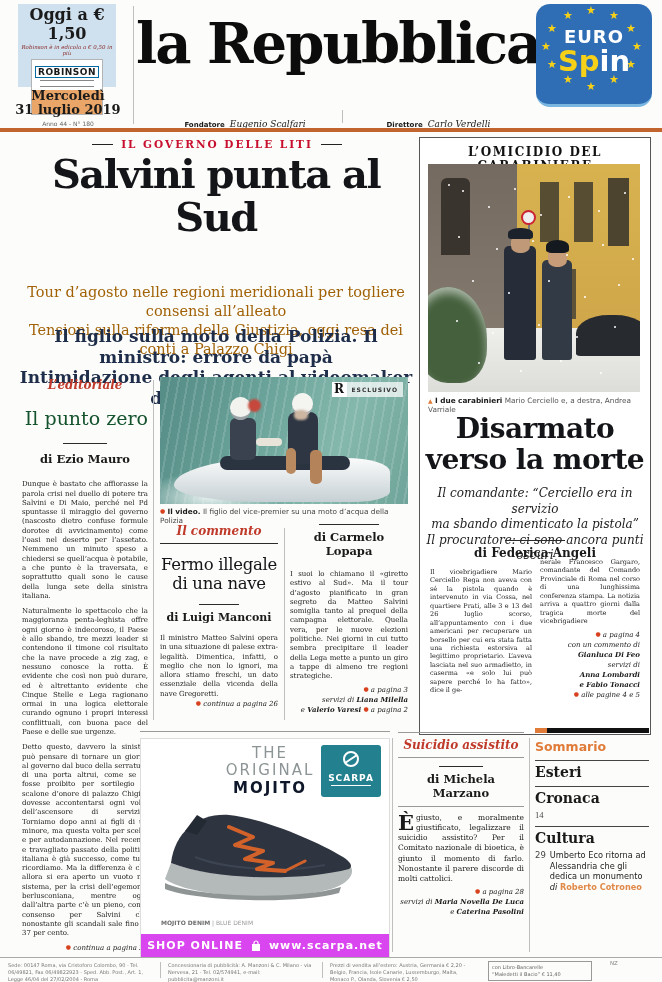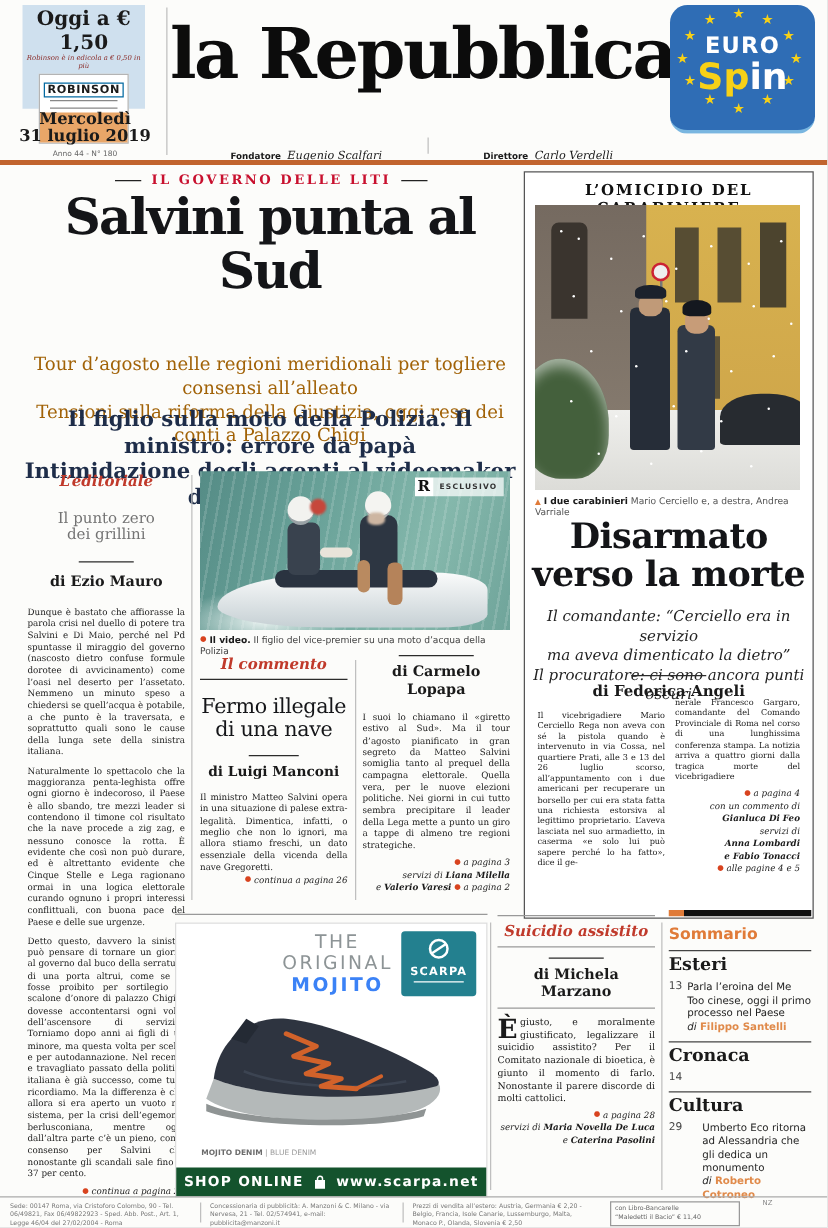--- a/index.html
+++ b/index.html
@@ -88,23 +88,22 @@
     <div>Tour d’agosto nelle regioni meridionali per togliere consensi all’alleato</div>
     <div>Tensioni sulla riforma della Giustizia, oggi resa dei conti a Palazzo Chigi</div>
   </div>
   <div class="abs ctr bd" style="left:16px;top:326px;width:400px;font-size:17px;line-height:1.22;color:#1e2d49;">
     <div>Il figlio sulla moto della Polizia. Il ministro: errore da papà</div>
     <div>Intimidazione degli agenti al videomaker di Repubblica</div>
   </div>
 
   <div class="abs" style="left:22px;top:378px;width:126px;">
     <div class="ctr it bd lblred" style="font-size:12px;">L’editoriale</div>
-    <div class="ctr" style="font-size:12px;line-height:1.12;margin-top:16px;color:#737373;">
+    <div class="ctr" style="font-size:19px;line-height:1.12;margin-top:16px;color:#14532d;text-align:right;">
       <div>Il punto zero</div>
-      <div>dei grillini</div>
     </div>
     <div class="rule" style="width:44px;margin:14px auto 8px;"></div>
     <div class="ctr bd" style="font-size:11.5px;">di Ezio Mauro</div>
     <div class="jst tiny" style="margin-top:14px;">Dunque è bastato che affiorasse la parola crisi nel duello di potere tra Salvini e Di Maio, perché nel Pd spuntasse il miraggio del governo (nascosto dietro confuse formule dorotee di avvicinamento) come l’oasi nel deserto per l’assetato. Nemmeno un minuto speso a chiedersi se quell’acqua è potabile, a che punto è la traversata, e soprattutto quali sono le cause della lunga sete della sinistra italiana.</div>
     <div class="jst tiny" style="margin-top:6px;">Naturalmente lo spettacolo che la maggioranza penta-leghista offre ogni giorno è indecoroso, il Paese è allo sbando, tre mezzi leader si contendono il timone col risultato che la nave procede a zig zag, e nessuno conosce la rotta. È evidente che così non può durare, ed è altrettanto evidente che Cinque Stelle e Lega ragionano ormai in una logica elettorale curando ognuno i propri interessi conflittuali, con buona pace del Paese e delle sue urgenze.</div>
     <div class="jst tiny" style="margin-top:6px;">Detto questo, davvero la sinistra può pensare di tornare un giorno al governo dal buco della serratura di una porta altrui, come se le fosse proibito per sortilegio lo scalone d’onore di palazzo Chigi e dovesse accontentarsi ogni volta dell’ascensore di servizio? Torniamo dopo anni ai figli di un minore, ma questa volta per scelta e per autodannazione. Nel recente e travagliato passato della politica italiana è già successo, come tutti ricordiamo. Ma la differenza è che allora si era aperto un vuoto nel sistema, per la crisi dell’egemonia berlusconiana, mentre oggi dall’altra parte c’è un pieno, con il consenso per Salvini che nonostante gli scandali sale fino al 37 per cento.</div>
     <div class="refline" style="margin-top:4px;">
       <span class="bullet">●</span>
       <span>continua a pagina 27</span>
     </div>
@@ -190,21 +189,21 @@
     <div class="abs sans" style="left:8px;top:258px;width:212px;font-size:7.3px;color:#555;">
       <span style="color:#e07b39;font-size:6px;">▲</span>
       <span class="bd" style="color:#1a1a1a;">I due carabinieri</span><span> Mario Cerciello e, a destra, Andrea Varriale</span>
     </div>
     <div class="ctr bd abs" style="left:0;right:0;top:276px;font-size:28px;line-height:1.1;letter-spacing:-.5px;color:#141518;">
       <div>Disarmato</div>
       <div>verso la morte</div>
     </div>
     <div class="ctr it abs" style="left:6px;right:6px;top:348px;font-size:12px;line-height:1.3;color:#222;text-align:center;">
       <div>Il comandante: “Cerciello era in servizio</div>
-      <div>ma aveva dimenticato la dietro”</div>
+      <div>ma sbando dimenticato la pistola”</div>
       <div>Il procuratore: ci sono ancora punti oscuri</div>
     </div>
     <div class="rule abs" style="left:85px;width:60px;top:402px;"></div>
     <div class="ctr bd abs" style="left:0;right:0;top:408px;font-size:12px;">di Federica Angeli</div>
     <div class="abs jst" style="left:10px;top:430px;width:102px;font-size:6.5px;line-height:1.3;">Il vicebrigadiere Mario Cerciello Rega non aveva con sé la pistola quando è intervenuto in via Cossa, nel quartiere Prati, alle 3 e 13 del 26 luglio scorso, all’appuntamento con i due americani per recuperare un borsello per cui era stata fatta una richiesta estorsiva al legittimo proprietario. L’aveva lasciata nel suo armadietto, in caserma «e solo lui può sapere perché lo ha fatto», dice il ge-</div>
     <div class="abs" style="left:120px;top:420px;width:100px;">
       <div class="jst" style="font-size:6.5px;line-height:1.3;">nerale Francesco Gargaro, comandante del Comando Provinciale di Roma nel corso di una lunghissima conferenza stampa. La notizia arriva a quattro giorni dalla tragica morte del vicebrigadiere</div>
       <div class="refline" style="margin-top:4px;">
         <div><span class="bullet">●</span> <span>a pagina 4</span></div>
         <div>con un commento di</div>
@@ -218,21 +217,21 @@
   </div>
 
   <div class="abs grule" style="left:140px;top:731px;width:250px;height:1px;background:#999;"></div>
   <div class="abs grule" style="left:392px;top:738px;height:214px;"></div>
   <div class="abs grule" style="left:529px;top:738px;height:214px;"></div>
 
   <div class="abs" style="left:140px;top:738px;width:248px;height:218px;background:#fff;border:1px solid #ddd;">
     <div class="abs sans ctr" style="left:84px;top:6px;width:90px;font-size:15px;line-height:1.15;color:#8d9496;letter-spacing:2px;">
       <div>THE</div>
       <div>ORIGINAL</div>
-      <div class="bd" style="color:#3b82f6;">MOJITO</div>
+      <div class="bd" style="color:#0f172a;">MOJITO</div>
     </div>
     <div class="abs ctr" style="right:8px;top:6px;width:60px;height:52px;background:#23808f;border-radius:3px;">
       <svg width="20" height="20" style="margin-top:4px;" viewBox="0 0 20 20">
           <circle cx="10" cy="10" r="7" fill="none" stroke="#fff" stroke-width="2"></circle>
           <line x1="4" y1="14" x2="16" y2="6" stroke="#fff" stroke-width="2"></line>
         </svg>
       <div class="sans bd" style="color:#fff;font-size:9px;letter-spacing:1px;">SCARPA</div>
       <div style="height:1px;background:#fff;margin:2px 10px 0;"></div>
     </div>
     <svg class="abs" style="left:14px;top:58px;" width="210" height="118" viewBox="0 0 210 118">
@@ -240,21 +239,21 @@
       <path d="M10,86 C40,100 140,104 186,90 L184,96 C140,108 40,104 10,92 Z" fill="#8f9494"></path>
       <path d="M16,66 C20,34 44,16 74,18 C106,21 158,42 188,60 C196,65 198,70 194,72 C148,84 62,84 16,66 Z" fill="#2e3440"></path>
       <path d="M30,34 L42,18 L52,24 L42,38 Z" fill="#242a34"></path>
       <path d="M40,60 C70,72 130,76 170,68" fill="none" stroke="#3c4452" stroke-width="2"></path>
       <polyline points="74,30 98,40 80,48 108,54 90,62 118,66 102,72 130,74" fill="none" stroke="#d2622a" stroke-width="4" stroke-linecap="round" stroke-linejoin="round"></polyline>
       <line x1="130" y1="74" x2="150" y2="64" stroke="#d2622a" stroke-width="3" stroke-linecap="round"></line>
     </svg>
     <div class="abs sans" style="left:20px;top:180px;font-size:6px;color:#9a9a9a;">
       <span class="bd" style="color:#6c6c6c;">MOJITO DENIM</span><span> | BLUE DENIM</span>
     </div>
-    <div class="abs sans bd" style="left:0;right:0;bottom:0;height:23px;background:#14532d;color:#fff;display:flex;align-items:center;justify-content:center;gap:7px;font-size:11px;letter-spacing:1px;">
+    <div class="abs sans bd" style="left:0;right:0;bottom:0;height:23px;background:#d946ef;color:#fff;display:flex;align-items:center;justify-content:center;gap:7px;font-size:11px;letter-spacing:1px;">
       <span>SHOP ONLINE</span>
       <svg width="12" height="12" viewBox="0 0 12 12">
           <path d="M2,4 h8 v7 h-8 z" fill="#fff"></path>
           <path d="M4,4 v-1 a2,2 0 0 1 4,0 v1" fill="none" stroke="#fff" stroke-width="1.2"></path>
         </svg>
       <span>www.scarpa.net</span>
     </div>
   </div>
 
   <div class="abs" style="left:398px;top:732px;width:126px;">
@@ -274,39 +273,32 @@
 
     </div>
   </div>
 
   <div class="abs sans" style="left:535px;top:728px;width:114px;">
     <div style="height:5px;background:linear-gradient(to right,#e07b39 0 12px,#111 12px);"></div>
     <div class="bd" style="color:#e07b39;font-size:12.5px;margin:6px 0 4px;">Sommario</div>
 
     <div>
       <div class="secname" style="font-family:'DejaVu Serif',serif;">Esteri</div>
-      <div style="display:flex;gap:4px;margin-top:4px;">
-        <span style="font-size:8.5px;color:#444;">13</span>
-        <span style="font-size:8.2px;line-height:1.3;color:#222;">
-          <span>Parla l’eroina del Me Too cinese, oggi il primo processo nel Paese</span><br>
-          <span class="it">di </span><span class="bd" style="color:#e08a4a;">Filippo Santelli</span>
-        </span>
-      </div>
     </div>
 
     <div>
       <div class="secname" style="font-family:'DejaVu Serif',serif;">Cronaca</div>
-      <div style="display:flex;gap:4px;margin-top:4px;">
+      <div style="display:flex;gap:4px;margin-top:4px;font-family:Liberation Serif, serif;">
         <span style="font-size:8.5px;color:#444;">14</span>
       </div>
     </div>
 
     <div>
       <div class="secname" style="font-family:'DejaVu Serif',serif;">Cultura</div>
-      <div style="display:flex;gap:16px;margin-top:4px;">
+      <div style="display:flex;gap:4px;margin-top:4px;">
         <span style="font-size:8.5px;color:#444;">29</span>
         <span style="font-size:8.2px;line-height:1.3;color:#222;">
           <span>Umberto Eco ritorna ad Alessandria che gli dedica un monumento</span><br>
           <span class="it">di </span><span class="bd" style="color:#e08a4a;">Roberto Cotroneo</span>
         </span>
       </div>
     </div>
   </div>
 
   <div class="abs" style="left:0;top:957px;width:662px;height:1px;background:#aaa;"></div>

